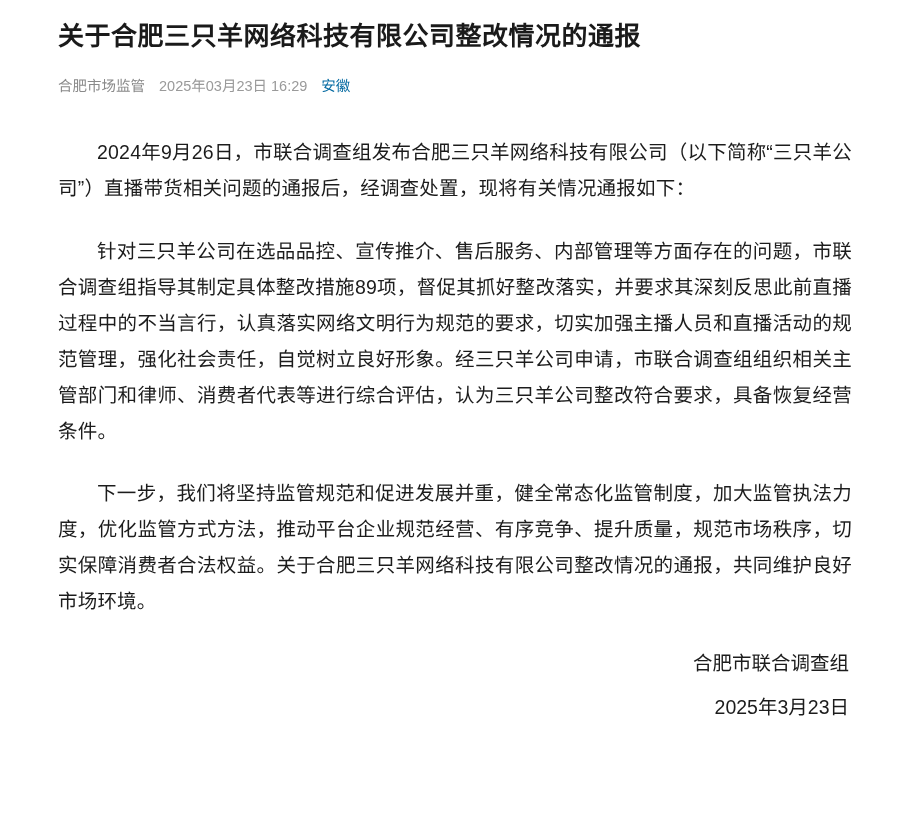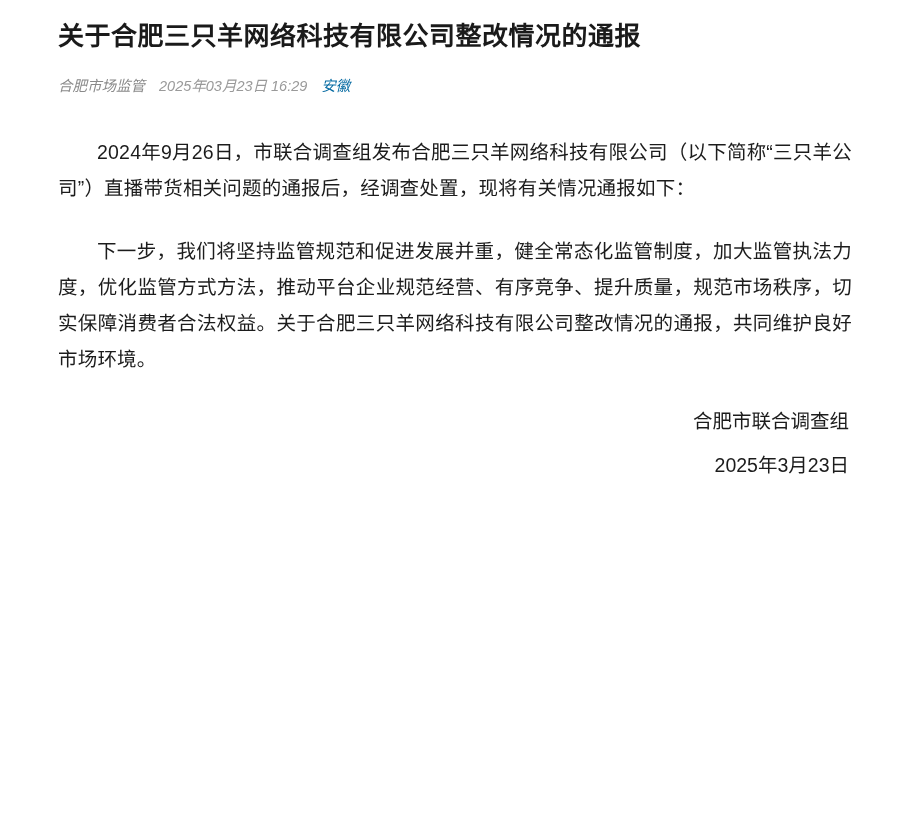--- a/index.html
+++ b/index.html
@@ -32,21 +32,20 @@
     margin: 0;
   }
   .meta-row {
     display: flex;
     align-items: center;
     gap: 14px;
     padding: 20px 58px 0 58px;
     font-size: 14.5px;
     color: #8a8a8a;
     font-weight: 400;
-    font-style: italic;
   }
   .meta-source {
     color: #8a8a8a;
   }
   .meta-time {
     color: #9a9a9a;
   }
   .meta-location {
     color: #0369a1;
   }
@@ -90,20 +89,21 @@
   <div class="meta-row">
     <span class="meta-source">合肥市场监管</span>
     <span class="meta-time">2025年03月23日 16:29</span>
     <span class="meta-location">安徽</span>
   </div>
 
   <div class="divider"></div>
 
   <div class="body-content">
     <p>2024年9月26日，市联合调查组发布合肥三只羊网络科技有限公司（以下简称“三只羊公司”）直播带货相关问题的通报后，经调查处置，现将有关情况通报如下：</p>
+    <p>针对三只羊公司在选品品控、宣传推介、售后服务、内部管理等方面存在的问题，市联合调查组指导其制定具体整改措施89项，督促其抓好整改落实，并要求其深刻反思此前直播过程中的不当言行，认真落实网络文明行为规范的要求，切实加强主播人员和直播活动的规范管理，强化社会责任，自觉树立良好形象。经三只羊公司申请，市联合调查组组织相关主管部门和律师、消费者代表等进行综合评估，认为三只羊公司整改符合要求，具备恢复经营条件。</p>
     <p>下一步，我们将坚持监管规范和促进发展并重，健全常态化监管制度，加大监管执法力度，优化监管方式方法，推动平台企业规范经营、有序竞争、提升质量，规范市场秩序，切实保障消费者合法权益。关于合肥三只羊网络科技有限公司整改情况的通报，共同维护良好市场环境。</p>
   </div>
 
   <div class="signature">
     <div>合肥市联合调查组</div>
     <div>2025年3月23日</div>
   </div>
 
 </div>
 

